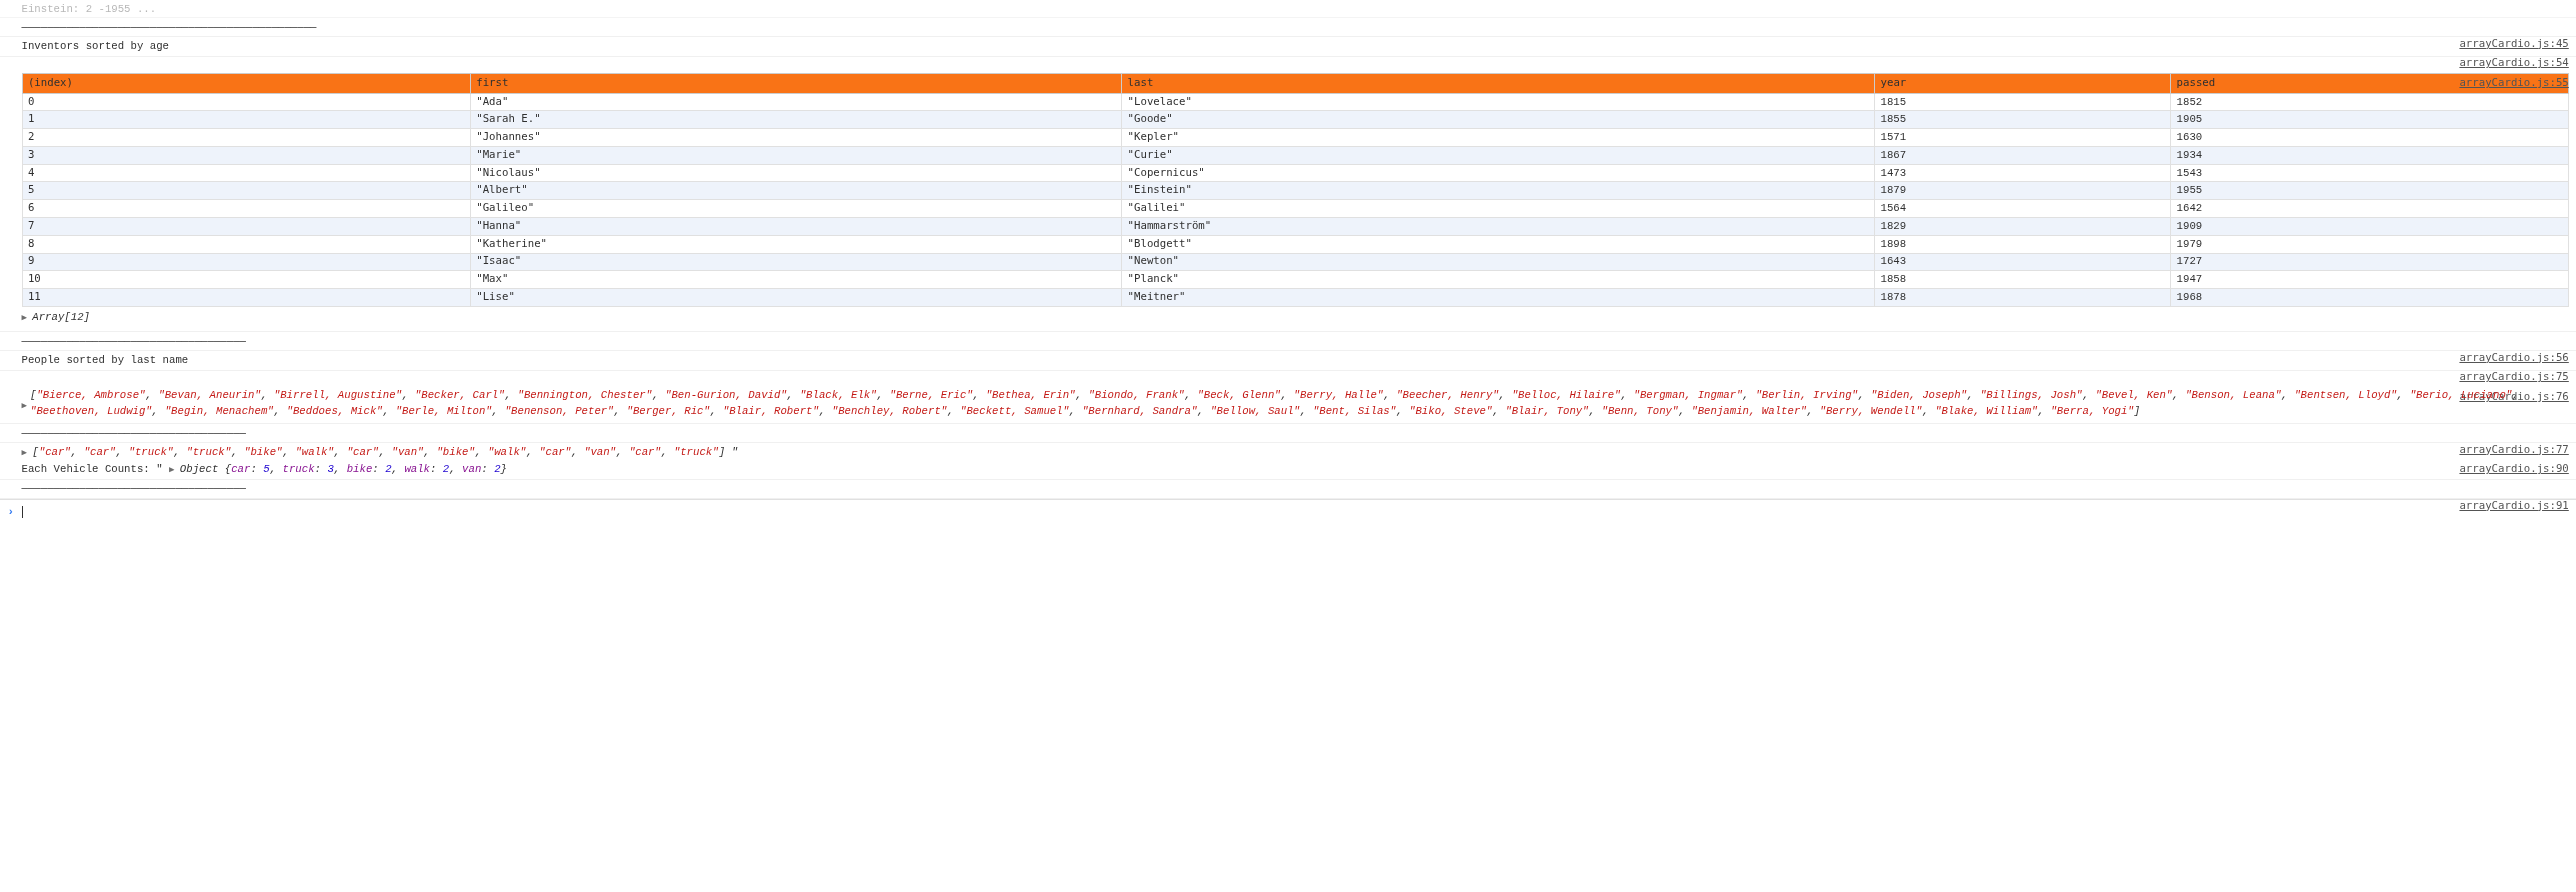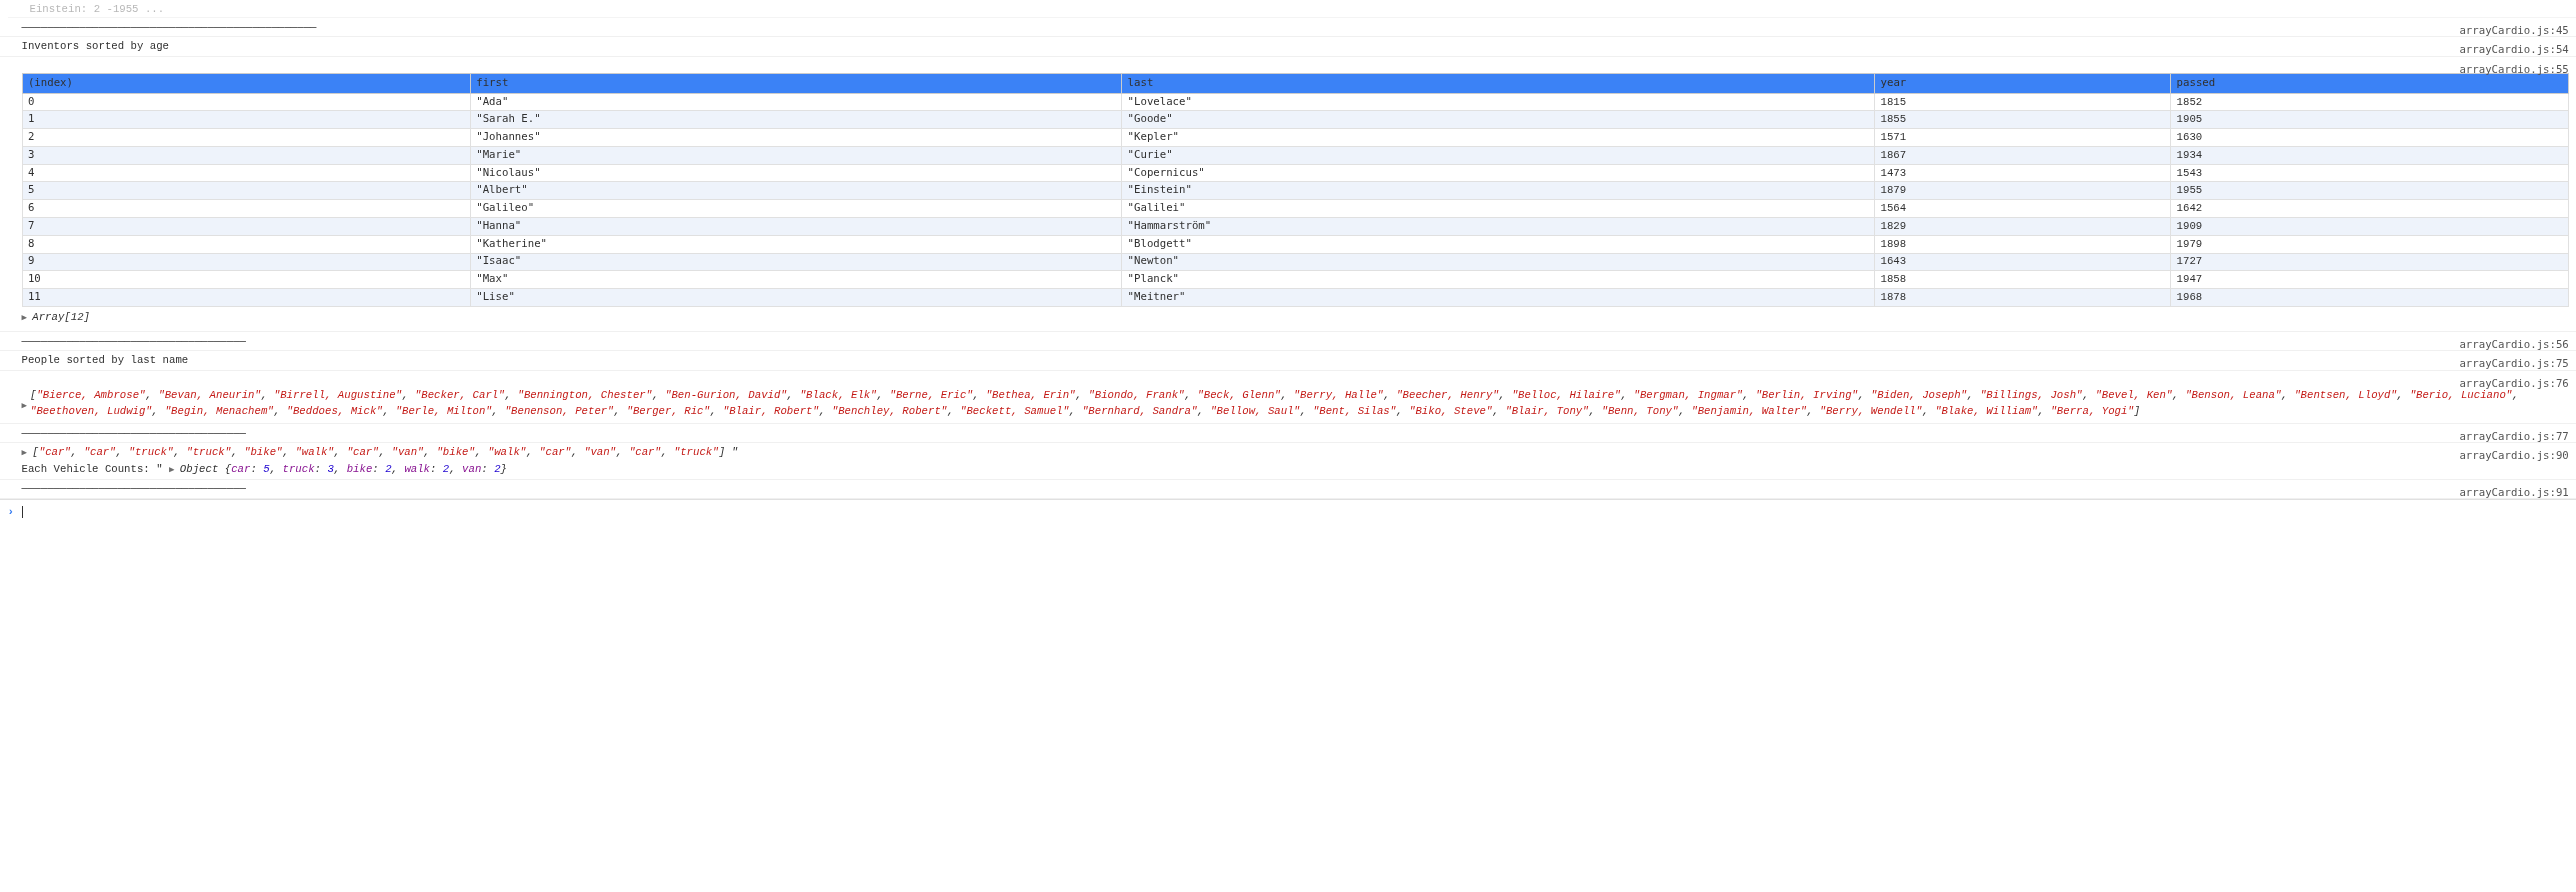--- a/index.html
+++ b/index.html
@@ -18,39 +18,40 @@
   .row {
     position: relative;
     border-bottom: 0.9px solid #f0f0f0;
     padding: 1.8px 7.2px 1.8px 21.5px;
     min-height: 16px;
   }
   .row.no-border { border-bottom: none; }
   .source-link {
     position: absolute;
     right: 7.2px;
-    top: 6px;
+    top: 19px;
     color: #545454;
+    text-decoration: underline;
     cursor: pointer;
     font-family: Menlo, Consolas, monospace;
   }
   .log-text { color: #303030; white-space: pre; margin-top: 8px; }
   .dashes { color: #303030; letter-spacing: 0; }
   .table-wrap {
     padding: 3.6px 7.2px 1.8px 21.5px;
   }
   table.console-table {
     width: 100%;
     border-collapse: collapse;
     border: 0.9px solid #aaa;
     font-family: Menlo, Consolas, monospace;
     font-size: 10.7px;
   }
   table.console-table th {
-    background: #3b82f6;
+    background: #f97316;
     border: 0.9px solid #ccc;
     text-align: left;
     padding: 1.8px 5.4px;
     font-weight: normal;
     color: #303030;
   }
   table.console-table td {
     border: 0.9px solid #e0e0e0;
     padding: 0.9px 5.4px;
     color: #303030;
@@ -104,21 +105,20 @@
     display:inline-block;
     width:0.9px;
     height:11.6px;
     background:#303030;
     vertical-align:middle;
   }
   .top-faded {
     opacity: 0.35;
     padding: 1.8px 7.2px 0 21.5px;
     border-bottom: 0.9px solid #e0e0e0;
-    margin-left: 8px;
   }
   .rel { position: relative; }
   .people-wrap { position: relative; }
   .people-disc {
     position: absolute;
     left: 21.5px;
     top: 17px;
     color: #6e6e6e;
     font-size: 9px;
     cursor: pointer;

